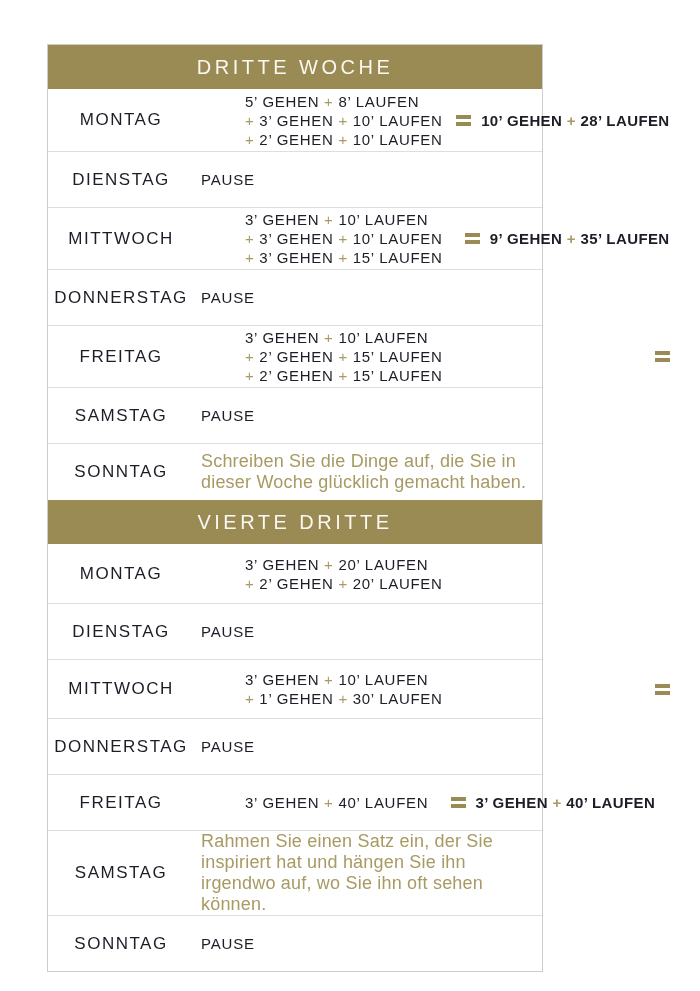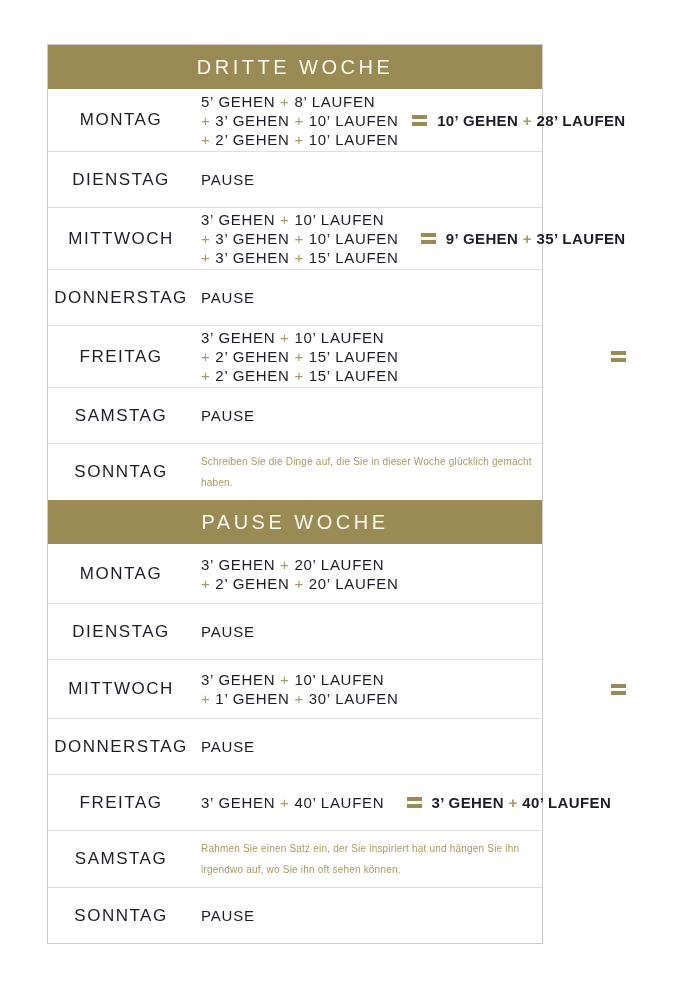--- a/index.html
+++ b/index.html
@@ -58,28 +58,29 @@
   .content-cell {
     flex: 1 1 auto;
     padding-left: 7px;
     color: var(--text);
   }
   .workout-line {
     font-size: 15px;
     letter-spacing: 0.7px;
     line-height: 19px;
     white-space: nowrap;
+    margin-left: 44px;
   }
   .content-cell.pause {
     font-size: 15px;
     letter-spacing: 0.8px;
   }
   .content-cell.note {
     color: var(--note-gold);
-    font-size: 10px;
+    font-size: 18px;
     line-height: 21px;
     letter-spacing: 0.2px;
     max-width: 420px;
   }
   .plus { color: var(--note-gold); }
   .result-cell {
     flex: 0 0 233px;
     width: 233px;
     display: flex;
     align-items: center;
@@ -157,21 +158,21 @@
     </div>
     <div class="row row-pause">
       <div class="day-cell">SAMSTAG</div>
       <div class="content-cell pause">PAUSE</div>
     </div>
     <div class="row row-note">
       <div class="day-cell">SONNTAG</div>
       <div class="content-cell note">Schreiben Sie die Dinge auf, die Sie in dieser Woche glücklich gemacht haben.</div>
     </div>
     <div class="week-header">
-      <span class="week-title">PAUSE WOCHE</span>
+      <span class="week-title">VIERTE DRITTE</span>
     </div>
     <div class="row row-workout lines-2">
       <div class="day-cell">MONTAG</div>
       <div class="content-cell">
         <div class="workout-line">3’ GEHEN <span class="plus">+</span> 20’ LAUFEN</div>
         <div class="workout-line"><span class="plus">+</span> 2’ GEHEN <span class="plus">+</span> 20’ LAUFEN</div>
       </div>
     </div>
     <div class="row row-pause">
       <div class="day-cell">DIENSTAG</div>

